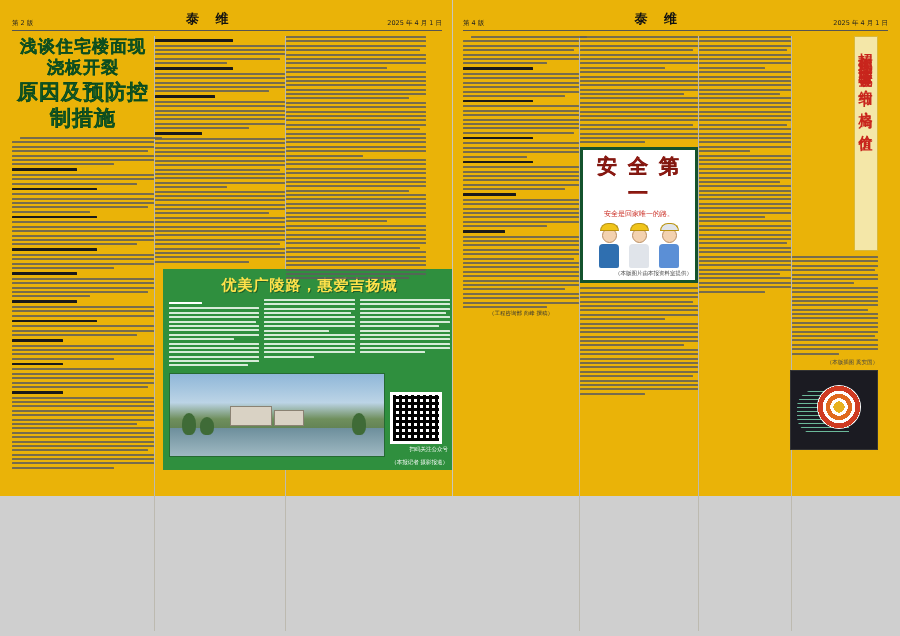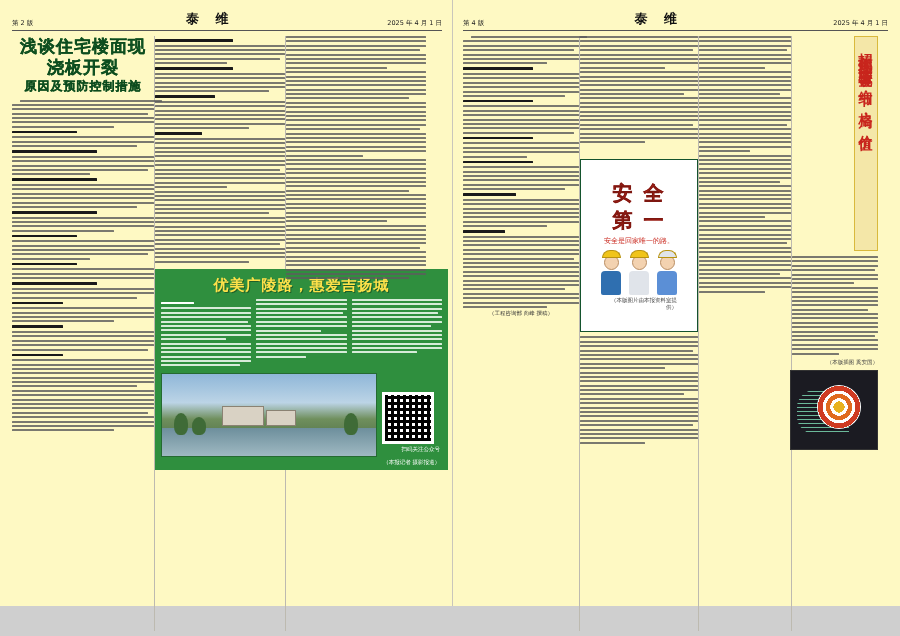--- a/index.html
+++ b/index.html
@@ -2,21 +2,21 @@
 <html><head>
 <meta charset="utf-8">
 <style>
   html,body{margin:0;padding:0;}
   body{
     width:900px;height:636px;overflow:hidden;
     background:#cfcfcf;
     font-family:"DejaVu Sans","Liberation Sans",sans-serif;
   }
   .spread{position:relative;width:900px;height:636px;display:flex;}
-  .page{position:relative;background:#fef9c3;height:606px;box-sizing:border-box;}
+  .page{position:relative;background:#eab308;height:496px;box-sizing:border-box;}
   .page.left{width:452px;padding:10px 10px 8px 12px;}
   .page.right{width:448px;padding:10px 12px 8px 10px;border-left:1px solid #c9c6bb;}
 
   
   .runhead{display:flex;align-items:flex-end;justify-content:space-between;
     font-size:6.5px;color:#222;border-bottom:1px solid #555;padding-bottom:2px;margin-bottom:5px;}
   .runhead .mid{font-size:13px;letter-spacing:6px;font-weight:bold;color:#111;font-family:"DejaVu Serif","Liberation Serif",serif;}
   .runhead .side{font-size:6.5px;}
 
   .cols{display:flex;height:595px;}
@@ -33,21 +33,21 @@
   .vrule{width:1px;background:#bdbab0;}
 
   
   .headline{text-align:center;margin-bottom:6px;}
   .headline .l1,.headline .l2{
     font-family:"DejaVu Serif","Liberation Serif",serif;
     font-weight:bold;font-size:17px;letter-spacing:1px;line-height:1.25;
     color:#1b6b2f;
     -webkit-text-stroke:0.3px #0c4a1d;
   }
-  .headline .l2{font-size:12px;}
+  .headline .l2{font-size:21px;}
 
   
   .headline2{text-align:center;margin-bottom:5px;}
   .headline2 .l1{font-family:"DejaVu Serif","Liberation Serif",serif;font-weight:bold;
     font-size:13.5px;letter-spacing:.5px;color:#0f5fa8;}
 
   
   .ad-green{background:#2f8f3e;color:#fff;padding:4px 6px 0;margin-top:4px;}
   .ad-green .slogan{
     text-align:center;font-family:"DejaVu Serif","Liberation Serif",serif;
@@ -64,21 +64,21 @@
   .photo .tree{position:absolute;bottom:26%;width:14px;height:22px;border-radius:50% 50% 40% 40%;
     background:#3f6b37;}
   .photo .bldg{position:absolute;background:#d9d2c4;border:1px solid #8a8273;}
   .qr{width:46px;height:46px;background:
      repeating-linear-gradient(90deg,#000 0 3px,#fff 3px 6px),
      repeating-linear-gradient(0deg,#000 0 3px,transparent 3px 6px);
      background-blend-mode:multiply;border:3px solid #fff;}
   .ad-caption{font-size:5.5px;color:#fff;text-align:right;padding:2px 2px 4px;}
 
   
-  .safety{border:1px solid #14532d;background:#fff;padding:20px;margin-top:16px;}
+  .safety{border:3px solid #14532d;background:#fff;padding:3px;margin-top:4px;}
   .safety .big{font-family:"DejaVu Serif","Liberation Serif",serif;font-weight:bold;
     color:#c9261c;font-size:20px;letter-spacing:2px;text-align:center;
     -webkit-text-stroke:.4px #7d1710;}
   .safety .sub2{text-align:center;font-size:7px;color:#c9261c;margin-top:2px;}
   .figs{display:flex;justify-content:center;gap:8px;align-items:flex-end;height:46px;margin-top:3px;}
   .fig{width:22px;position:relative;}
   .fig .head{width:13px;height:13px;border-radius:50%;background:#f3d2b0;margin:0 auto;border:1px solid #b98e63;}
   .fig .hat{width:17px;height:6px;border-radius:8px 8px 0 0;background:#f0c419;margin:0 auto -3px;position:relative;z-index:2;border:1px solid #b89310;}
   .fig .body2{width:20px;height:24px;background:#2f6fb0;margin:1px auto 0;border-radius:4px 4px 2px 2px;}
   .fig.b .body2{background:#e0e4ea;}
@@ -247,21 +247,21 @@
             <div class="ln s1"></div>
           <div class="ln s1"></div>
             <div class="ln s1"></div>
             <div class="ln s2"></div>
           <div class="ln s1"></div>
             <div class="ln s1"></div>
             <div class="ln s1"></div>
             <div class="ln s4"></div>
         </div>
 
-        <div class="ad-green" style="width:281px;margin-left:0;margin-top:6px">
+        <div class="ad-green" style="width:281px;margin-left:8px;margin-top:6px">
           <div class="slogan">优美广陵路，惠爱吉扬城</div>
           <div class="body">
             <div class="c">
               <div class="sub w3" style="background:#fff"></div>
               <div class="ln s1"></div>
                 <div class="ln s1"></div>
                 <div class="ln s1"></div>
                 <div class="ln s2"></div>
               <div class="ln s1"></div>
                 <div class="ln s1"></div>

